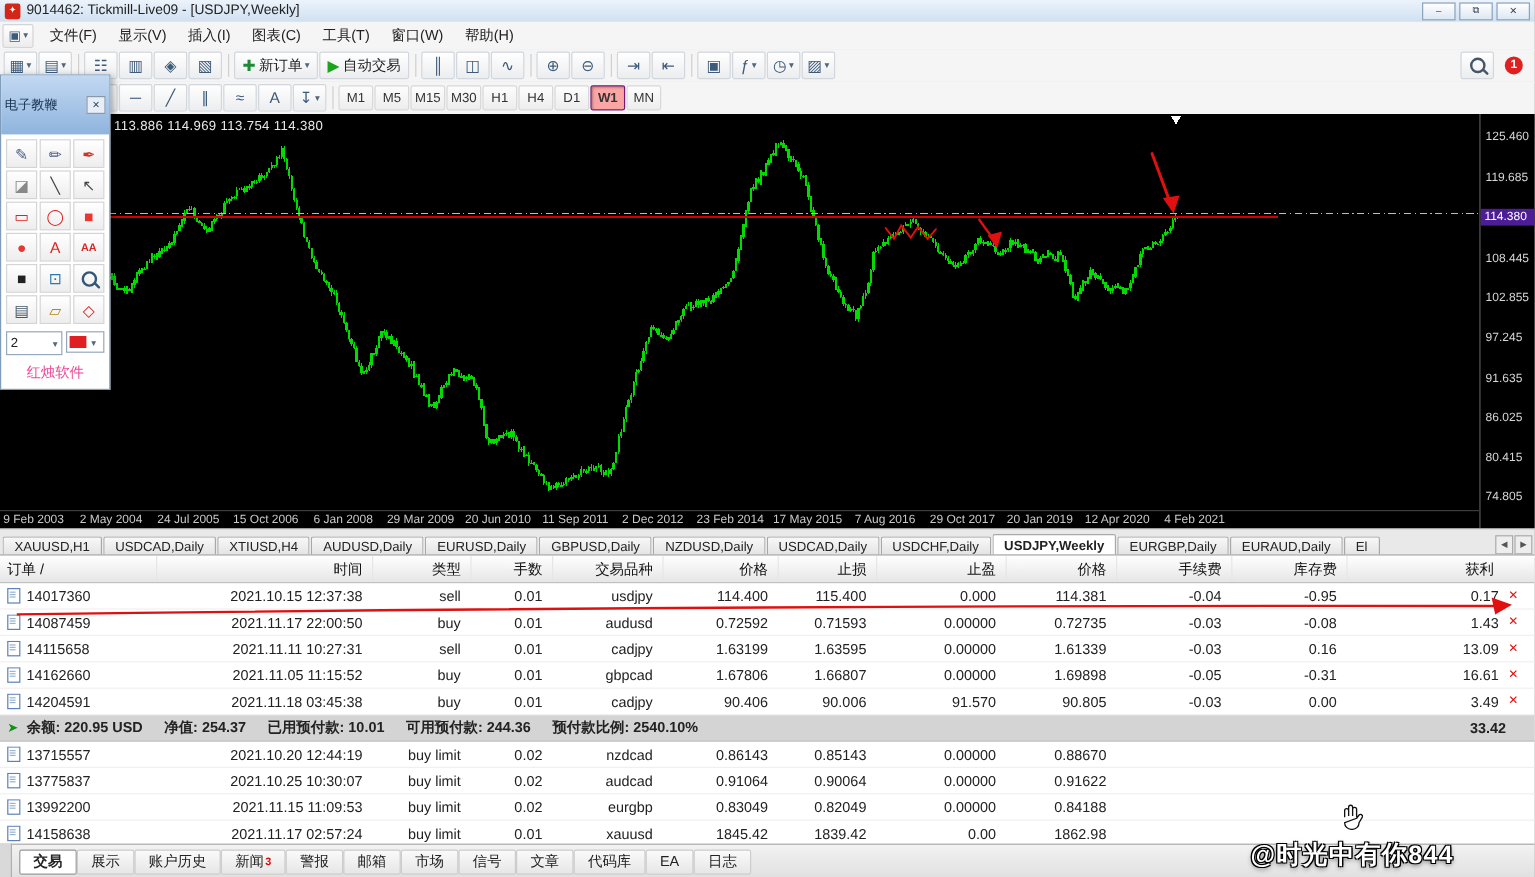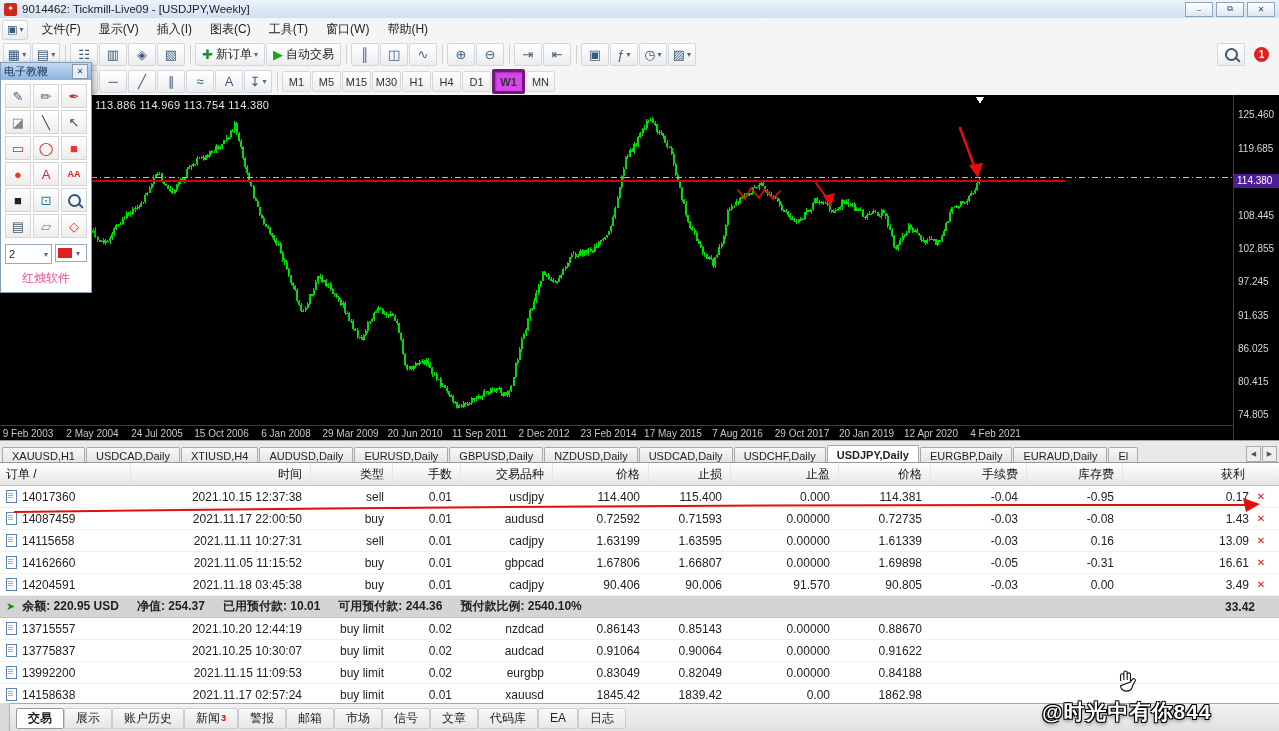--- a/index.html
+++ b/index.html
@@ -35,21 +35,21 @@
   .caret{font-size:8px;color:#567;margin-left:2px;}
   .tsep{width:1px;height:19px;background:#cfcfcf;margin:0 4px;}
   .tb-right{margin-left:auto;display:flex;align-items:center;gap:8px;padding-right:10px;}
   .mag{position:relative;width:9px;height:9px;border:2px solid currentColor;border-radius:50%;display:inline-block;}
   .mag::after{content:"";position:absolute;width:6px;height:2px;background:currentColor;transform:rotate(45deg);
               right:-5px;bottom:-2px;border-radius:1px;}
   .notif{width:15px;height:15px;border-radius:50%;background:#e02020;color:#fff;font-size:10px;font-weight:bold;
          display:flex;align-items:center;justify-content:center;}
   .tf{display:inline-flex;align-items:center;justify-content:center;width:27px;height:19px;margin-right:1px;
       border:1px solid #d8d8d8;border-radius:2px;background:linear-gradient(#fdfdfd,#ededed);font-size:11px;color:#333;}
-  .tf.active{background:#d946ef;border:3px solid #701a75;box-shadow:inset 1px 1px 2px rgba(0,0,0,.3);font-weight:bold;}
+  .tf.active{background:#fca5a5;border:1px solid #701a75;box-shadow:inset 1px 1px 2px rgba(0,0,0,.3);font-weight:bold;}
 
   
   .chart{position:absolute;top:95px;left:0;width:1233px;height:345px;background:#000;}
   .ohlc{position:absolute;left:95px;top:4px;color:#e8e8e8;font-size:11px;letter-spacing:.3px;}
   #date-axis{position:absolute;left:0;top:330px;width:100%;height:15px;border-top:1px solid #3c3c3c;}
   .dxlabel{position:absolute;top:2px;transform:translateX(-50%);font-size:10px;color:#c8c8c8;white-space:nowrap;}
   .price-axis{position:absolute;top:95px;left:1233px;width:46px;height:345px;background:#000;
               border-left:1px solid #3c3c3c;color:#d6d6d6;}
   .axlabel{position:absolute;left:4px;font-size:10px;}
   .price-tag{position:absolute;left:0;right:1px;background:#4c1d95;color:#fff;font-size:10px;line-height:14px;padding-left:3px;}
@@ -93,21 +93,21 @@
   .btab{height:19px;display:flex;align-items:center;padding:0 11px;font-size:12px;color:#222;
         border:1px solid #cdcdcd;border-radius:2px;background:linear-gradient(#fafafa,#e6e6e6);}
   .btab.active{background:#fff;font-weight:bold;border-color:#999;}
   .badge{color:#e00000;font-size:9px;font-weight:bold;margin-left:1px;}
   .side-grip{position:absolute;left:0;top:703px;width:9px;height:28px;background:#d9d9d9;border-right:1px solid #b0b0b0;z-index:5;}
 
   
   .panel{position:absolute;left:0;top:62px;width:90px;z-index:50;background:#fff;border:1px solid #7f9db9;
          box-shadow:2px 2px 6px rgba(0,0,0,.35);}
   .panel-title{height:17px;background:linear-gradient(#c2d8f2,#8fb4dd);display:flex;align-items:center;
-               padding:0 3px;font-size:11px;color:#16314f;}
+               padding:16px 3px;font-size:11px;color:#16314f;}
   .panel-close{margin-left:auto;width:14px;height:13px;border:1px solid #8899aa;background:#e8eef7;font-size:8px;
                display:flex;align-items:center;justify-content:center;color:#345;}
   #panel-tools{display:grid;grid-template-columns:repeat(3,1fr);gap:2px;padding:4px;}
   .ptool{height:22px;display:flex;align-items:center;justify-content:center;border:1px solid #d4d4d4;
          background:linear-gradient(#ffffff,#ededed);font-size:13px;line-height:1;}
   .panel-row{display:flex;gap:3px;padding:2px 4px 3px;}
   .width-select{flex:1;display:flex;align-items:center;justify-content:space-between;border:1px solid #96a8bb;
                 padding:0 3px;height:18px;background:#fff;font-size:11px;}
   .swatch-btn{width:32px;height:18px;border:1px solid #96a8bb;display:flex;align-items:center;gap:2px;
               padding:0 2px;background:#fff;box-sizing:border-box;}
@@ -331,21 +331,21 @@
     <span id="chart-tabs-list">
         <span class="ctab">XAUUSD,H1</span>
         <span class="ctab">USDCAD,Daily</span>
         <span class="ctab">XTIUSD,H4</span>
         <span class="ctab">AUDUSD,Daily</span>
         <span class="ctab">EURUSD,Daily</span>
         <span class="ctab">GBPUSD,Daily</span>
         <span class="ctab">NZDUSD,Daily</span>
         <span class="ctab">USDCAD,Daily</span>
         <span class="ctab">USDCHF,Daily</span>
-        <span class="ctab active">USDJPY,Daily</span>
+        <span class="ctab active">USDJPY,Weekly</span>
         <span class="ctab">EURGBP,Daily</span>
         <span class="ctab">EURAUD,Daily</span>
         <span class="ctab">El</span>
       </span>
     <span class="tab-scroll">
       <span class="tsbtn">◀</span>
       <span class="tsbtn">▶</span>
     </span>
   </div>
 

